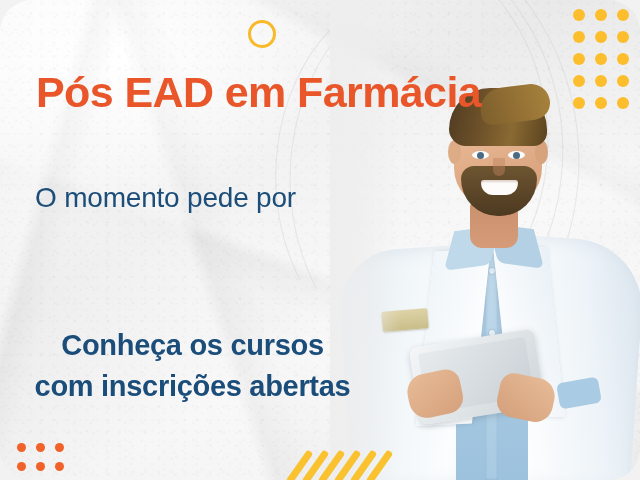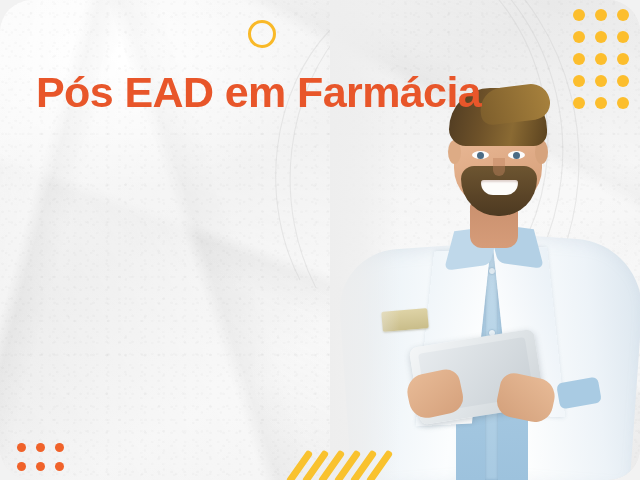--- a/index.html
+++ b/index.html
@@ -326,16 +326,21 @@
     <div class="stripe" style="left:16px;top:2px"></div>
     <div class="stripe" style="left:32px;top:2px"></div>
     <div class="stripe" style="left:48px;top:2px"></div>
     <div class="stripe" style="left:64px;top:2px"></div>
     <div class="stripe" style="left:80px;top:2px"></div>
   </div>
 
   <div id="headline">Pós EAD em Farmácia</div>
 
   <div id="subheading">
-  </div>
-
+    <span class="line">O momento pede por</span>
+  </div>
+
+  <div id="cta">
+    <span class="line center">Conheça os cursos</span>
+    <span class="line center">com inscrições abertas</span>
+  </div>
 
 </div>
 
 </body></html>

